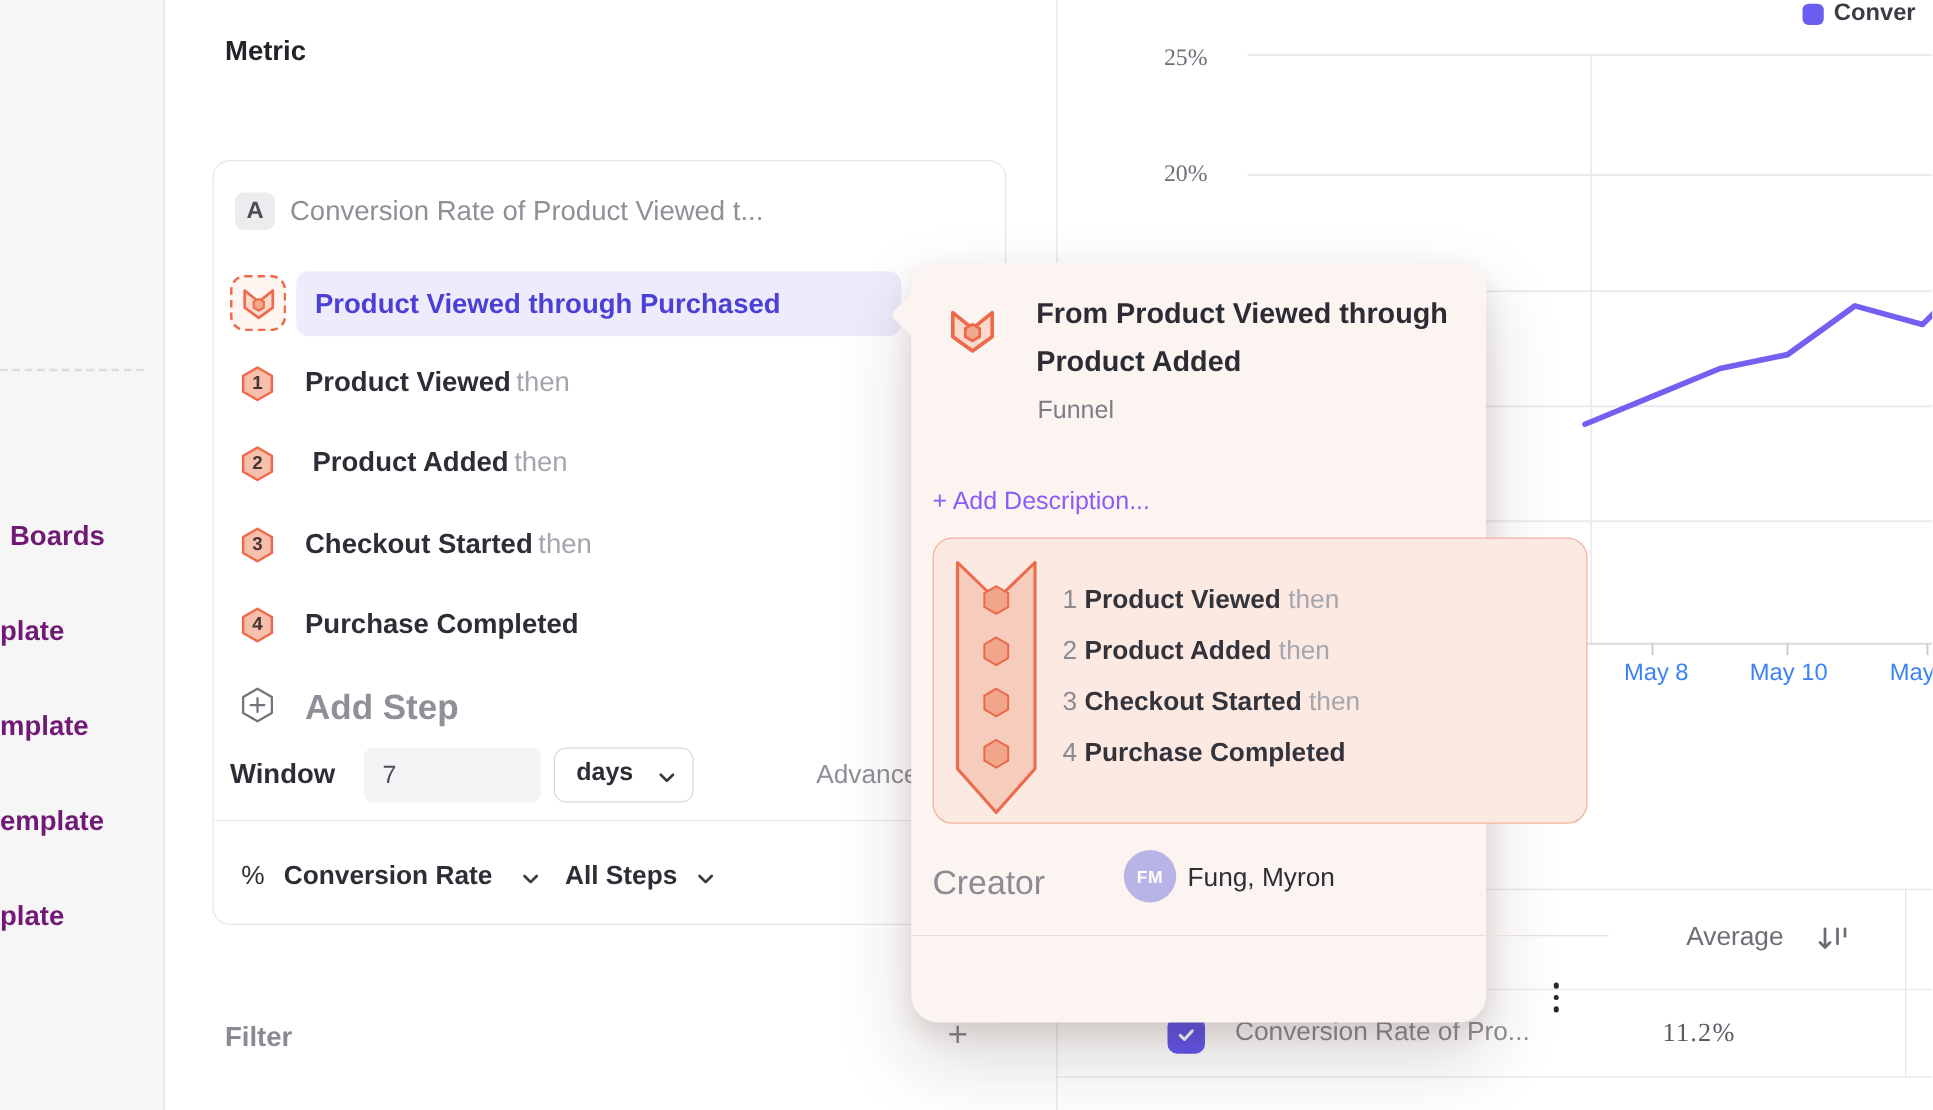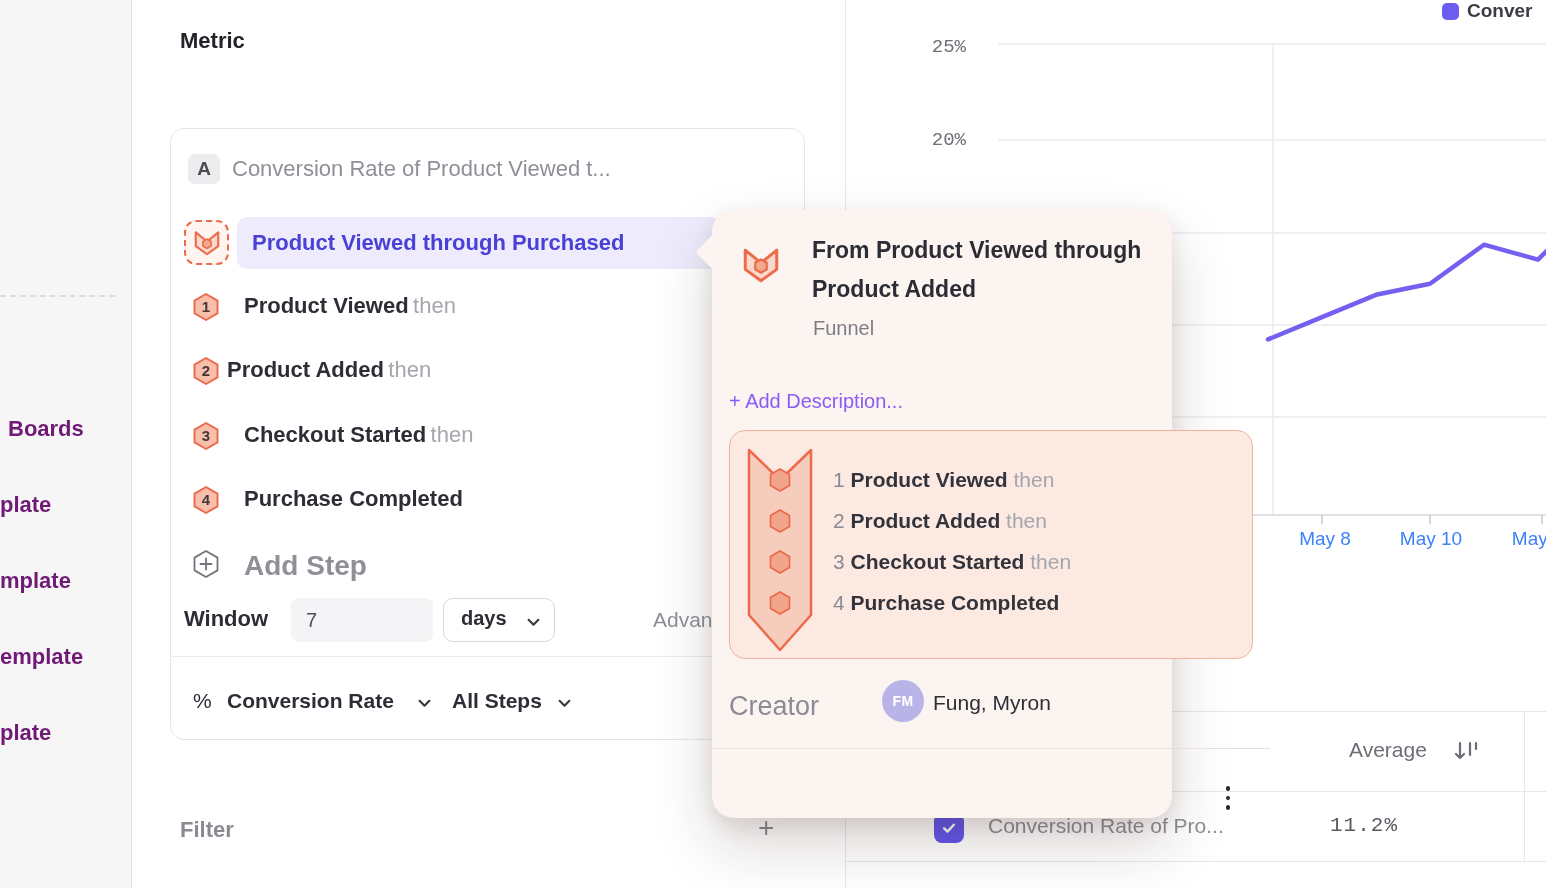--- a/index.html
+++ b/index.html
@@ -7,21 +7,21 @@
     --pill-bg:#edebfc; --pill-text:#4b40d6;
     --pop-bg:#fcf4f1; --inner-bg:#fbe9e2; --inner-border:#f4b29e;
     --banner-fill:#f6cdbd; --hex-fill:#f1a58b;
     --txt-dark:#2d2d36; --txt-gray:#8f8f98; --txt-light:#a5a5ad;
     --line-gray:#e8e8ec;
   }
   *{box-sizing:border-box;margin:0;padding:0}
   body{font-family:"Liberation Sans",sans-serif;background:#fff}
   #screen{position:relative;width:1546px;height:888px;overflow:hidden;background:#fff}
   .abs{position:absolute}
-  .mono{font-family:Liberation Mono, monospace}
+  .mono{font-family:Liberation Serif, serif}
 
   
   .sidebar{left:0;top:0;width:132px;height:888px;background:#f6f6f7;border-right:1px solid #e3e3e6}
   .side-div{left:0;top:295px;width:115px;border-top:2px dashed #dcdcdf}
   .side-item{font-size:22px;font-weight:700;color:#701a75;height:30px;line-height:30px;white-space:nowrap}
 
   
   .card{left:170px;top:128px;width:635px;height:612px;background:#fff;border:1px solid #e5e5e8;border-radius:14px}
   .badge-a{left:17px;top:25px;width:32px;height:30px;background:#ececef;border-radius:7px;
     font-size:19px;font-weight:700;color:#4c4c55;text-align:center;line-height:30px}
@@ -57,21 +57,21 @@
 
   
   .tline{border-top:1px solid #e7e7ea}
   .avg-h{font-size:21px;color:#6d6d76}
   .checkbox{left:934px;top:813px;width:30px;height:30px;border-radius:8px;background:#6357ec;
     display:flex;align-items:center;justify-content:center}
   .row-label{font-size:21px;color:#8e8e97;white-space:nowrap}
   .row-value{width:168px;text-align:left;font-size:21px;color:#5a5a63;letter-spacing:1px}
 
   
-  .popover{left:712px;top:210px;width:460px;height:608px;background:var(--pop-bg);border-radius:22px;
+  .popover{left:729px;top:210px;width:460px;height:608px;background:var(--pop-bg);border-radius:22px;
     box-shadow:0 8px 20px rgba(55,30,20,.10),0 28px 60px rgba(55,30,20,.18);z-index:50}
   .pop-arrow{left:-11px;top:28px;width:28px;height:28px;background:var(--pop-bg);transform:rotate(45deg);border-radius:4px}
   .pop-title{left:100px;top:21px;width:400px;font-size:23px;font-weight:700;color:#2c2c34;line-height:39px}
   .pop-type{left:101px;top:107px;font-size:20px;color:#7c7c85}
   .pop-adddesc{left:17px;top:180px;font-size:20px;color:#8b5cf6}
   .innerbox{left:17px;top:220px;width:524px;height:229px;background:var(--inner-bg);
     border:1.5px solid var(--inner-border);border-radius:16px}
   .pop-step{left:103px;height:30px;font-size:21px;white-space:nowrap}
   .pop-num{color:#8a8a93}
   .pop-name{font-weight:700;color:#33333c}
@@ -122,21 +122,21 @@
       <span class="steprow-name">Product Viewed</span>
       <span class="steprow-then">then</span>
     </div>
 
     <div class="abs hexbadge" style="left:21px;top:227px">
       <svg width="28" height="30" viewBox="0 0 28 30">
           <polygon points="14,2 25.5,8.6 25.5,21.4 14,28 2.5,21.4 2.5,8.6" fill="#f8bfac" stroke="#ed6a4a" stroke-width="2" stroke-linejoin="round"></polygon>
         </svg>
       <span>2</span>
     </div>
-    <div class="abs" style="left:56px;top:228px">
+    <div class="abs" style="left:79px;top:228px">
       <span class="steprow-name">Product Added</span>
       <span class="steprow-then">then</span>
     </div>
 
     <div class="abs hexbadge" style="left:21px;top:292px">
       <svg width="28" height="30" viewBox="0 0 28 30">
           <polygon points="14,2 25.5,8.6 25.5,21.4 14,28 2.5,21.4 2.5,8.6" fill="#f8bfac" stroke="#ed6a4a" stroke-width="2" stroke-linejoin="round"></polygon>
         </svg>
       <span>3</span>
     </div>

